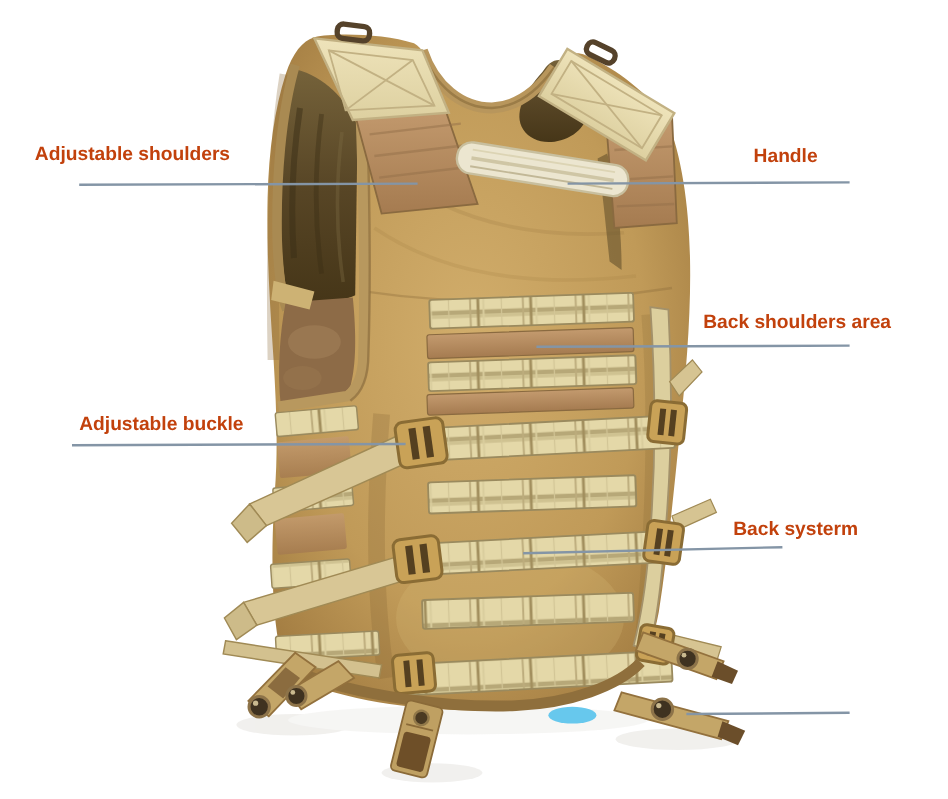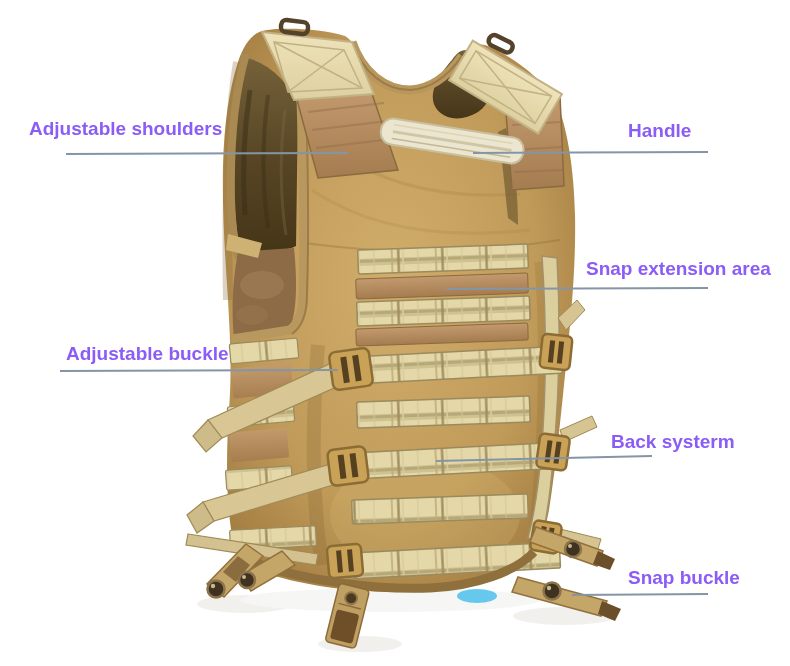--- a/index.html
+++ b/index.html
@@ -9,23 +9,23 @@
     background:#ffffff;
     overflow:hidden;
     font-family:"Liberation Sans", sans-serif;
   }
   .vest-svg{position:absolute;left:0;top:0;}
   .overlay-svg{position:absolute;left:0;top:0;pointer-events:none;}
   .label{
     position:absolute;
     font-family:"Liberation Sans", sans-serif;
     font-weight:bold;
-    font-size:19px;
+    font-size:16px;
     line-height:22px;
-    color:#8b5cf6;
+    color:#c2410c;
     letter-spacing:0px;
     white-space:nowrap;
   }
   #label-adjustable-shoulders{left:29px;top:118px;}
   #label-handle{left:628px;top:120px;}
   #label-back-extension-area{left:586px;top:258px;}
   #label-adjustable-waist{left:66px;top:343px;}
   #label-molle-system{left:611px;top:431px;}
   #label-snap-buckle{left:628px;top:567px;}
 </style>
@@ -314,17 +314,16 @@
       <line x1="473" y1="153" x2="708" y2="152"></line>
       <line x1="447" y1="289" x2="708" y2="288"></line>
       <line x1="60" y1="371" x2="338" y2="370"></line>
       <line x1="436" y1="461" x2="652" y2="456"></line>
       <line x1="572" y1="595" x2="708" y2="594"></line>
     </g>
   </svg>
 
   <div class="label" id="label-adjustable-shoulders">Adjustable shoulders</div>
   <div class="label" id="label-handle">Handle</div>
-  <div class="label" id="label-back-extension-area">Snap extension area</div>
+  <div class="label" id="label-back-extension-area">Back shoulders area</div>
   <div class="label" id="label-adjustable-waist">Adjustable buckle</div>
   <div class="label" id="label-molle-system">Back systerm</div>
-  <div class="label" id="label-snap-buckle">Snap buckle</div>
 </div>
 
 </body></html>

